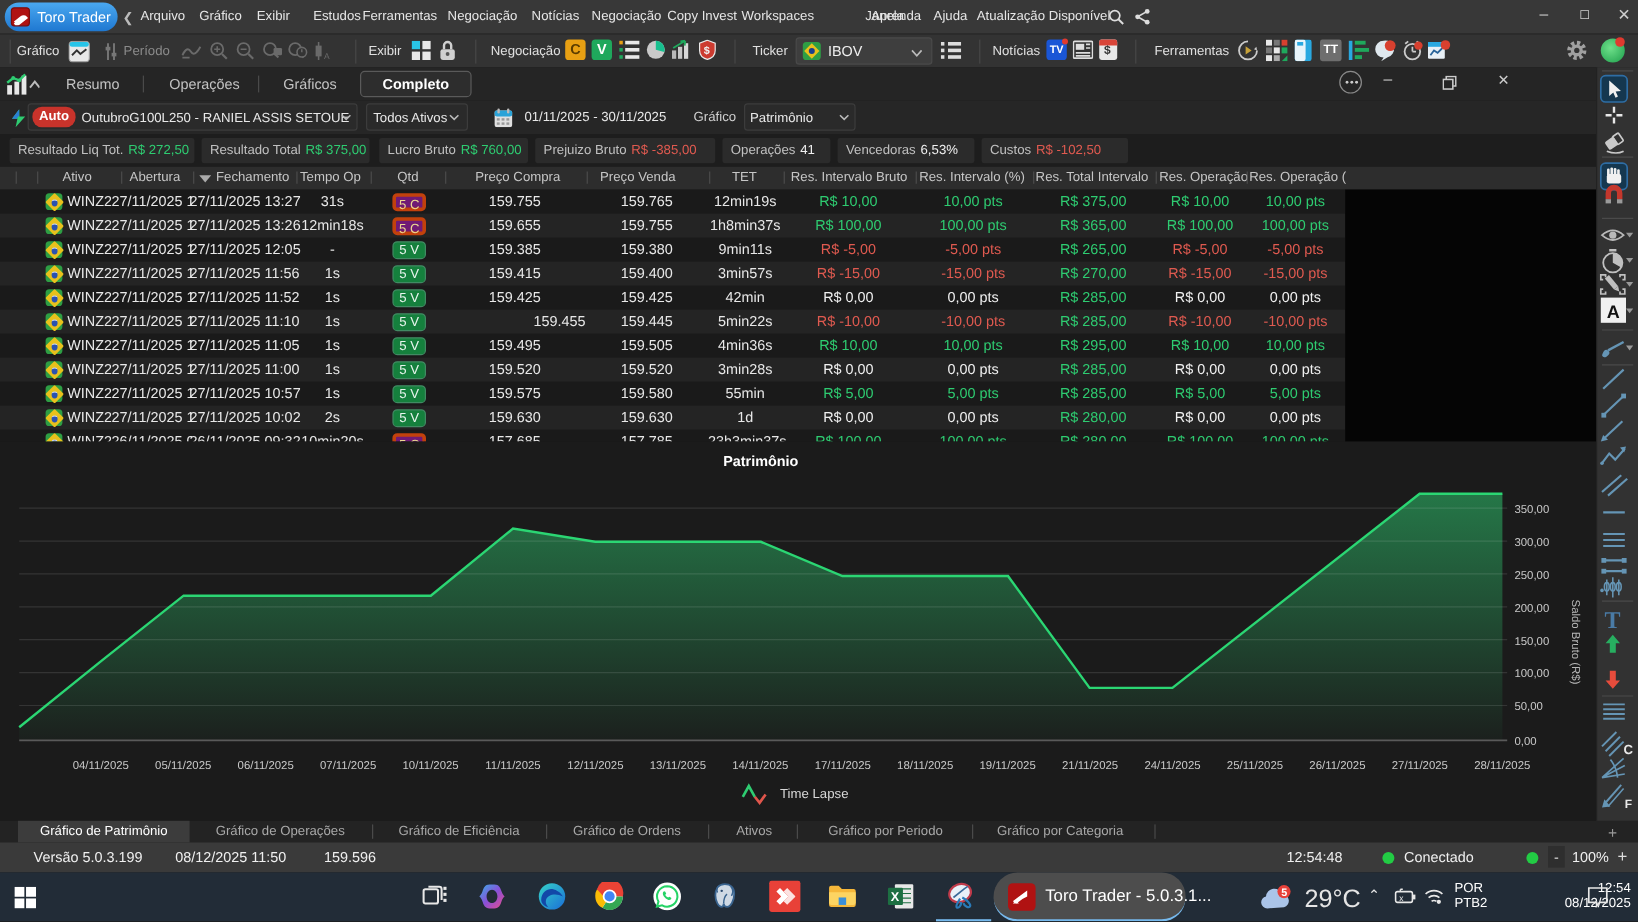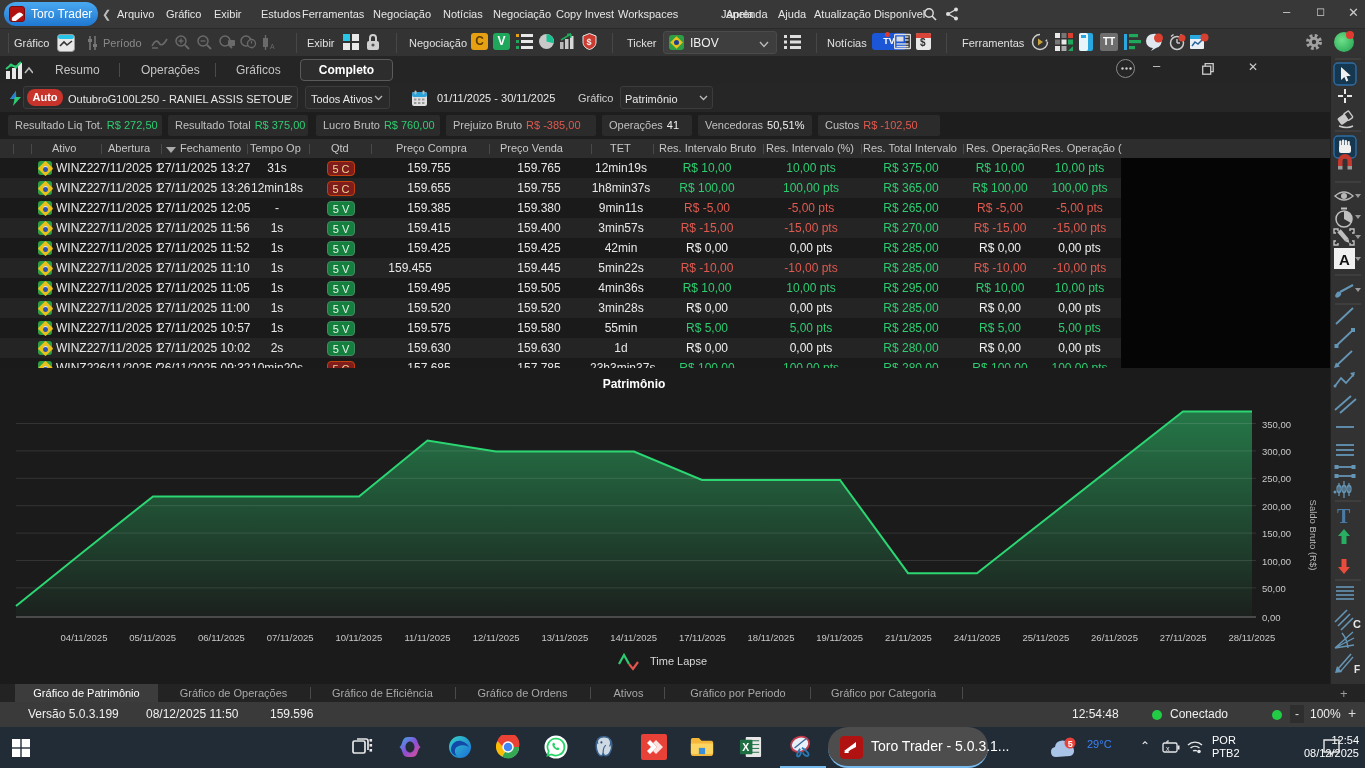--- a/index.html
+++ b/index.html
@@ -61,21 +61,21 @@
 .cc { text-align:center; }
 #blackpane { left:1121px; top:158px; width:209px; height:210px; background:#050505; }
 .flag { position:absolute; left:38px; top:3px; width:14px; height:14px; border-radius:3px;
   background:#2e9e44; }
 .flag:before { content:""; position:absolute; left:1.5px; top:1.5px; width:11px; height:11px;
   background:#e8c11c; transform:rotate(45deg); border-radius:1px;}
 .flag:after { content:""; position:absolute; left:4.5px; top:4.5px; width:5px; height:5px;
   background:#2a52b0; border-radius:50%; border-top:1px solid #dfe8f5;}
 .qtd { position:absolute; left:327px; top:2px; width:28px; height:15px; border-radius:4px;
   font-size:11px; text-align:center; line-height:15px; }
-.qtdC { background:#7f1d1d; border:1px solid #c2410c; color:#ecd892; }
+.qtdC { background:#701a75; border:3px solid #c2410c; color:#ecd892; }
 .qtdV { background:#15803d; border:1px solid #418a63; color:#e8f5ee; }
 
 
 #chart { left:0; top:368px; width:1330px; height:316px; background:#1b1b1b; }
 
 
 #btabs { left:0; top:684px; width:1365px; height:18px; background:#232323; }
 .btab { position:absolute; top:0; height:18px; color:#a8a8a8; font-size:11px; line-height:18px; text-align:center;}
 .btab.sel { background:#3c3c3c; color:#fff; }
 
@@ -238,21 +238,21 @@
     <svg class="abs" style="left:784px;top:5px;" width="17" height="16" viewBox="0 0 17 16">
         <rect x="0" y="1" width="3" height="3" fill="#ddd"></rect>
         <rect x="6" y="1" width="11" height="3" fill="#ddd"></rect>
         <rect x="0" y="6.5" width="3" height="3" fill="#ddd"></rect>
         <rect x="6" y="6.5" width="11" height="3" fill="#ddd"></rect>
         <rect x="0" y="12" width="3" height="3" fill="#ddd"></rect>
         <rect x="6" y="12" width="11" height="3" fill="#ddd"></rect>
       </svg>
     <div class="vsep" style="left:816px;"></div>
     <div class="tb-label" style="left:827px;">Notícias</div>
-    <div class="abs" style="left:872px;top:4px;width:34px;height:17px;border-radius:3px;background:#1a56d6;color:#fff;font-weight:bold;font-size:9px;text-align:center;line-height:17px;">TV</div>
+    <div class="abs" style="left:872px;top:4px;width:17px;height:17px;border-radius:3px;background:#1a56d6;color:#fff;font-weight:bold;font-size:9px;text-align:center;line-height:17px;">TV</div>
     <div class="abs" style="left:885px;top:3px;width:5px;height:5px;border-radius:50%;background:#e03a2f;"></div>
     <svg class="abs" style="left:894px;top:4px;" width="17" height="17" viewBox="0 0 17 17">
         <rect x="0.5" y="1.5" width="16" height="14" rx="1" fill="none" stroke="#ddd" stroke-width="1.4"></rect>
         <rect x="2.5" y="3.5" width="7" height="5" fill="#ddd"></rect>
         <line x1="11" y1="4" x2="14.5" y2="4" stroke="#ddd" stroke-width="1.4"></line>
         <line x1="11" y1="7" x2="14.5" y2="7" stroke="#ddd" stroke-width="1.4"></line>
         <line x1="2.5" y1="11" x2="14.5" y2="11" stroke="#ddd" stroke-width="1.4"></line>
         <line x1="2.5" y1="13.5" x2="14.5" y2="13.5" stroke="#ddd" stroke-width="1.4"></line>
       </svg>
     <div class="abs" style="left:916px;top:4px;width:15px;height:17px;border-radius:2px;background:#e8e8e8;">
@@ -381,21 +381,21 @@
     <svg class="abs" style="left:699px;top:11px;" width="9" height="6" viewBox="0 0 9 6">
         <path d="M1 1 L4.5 4.5 L8 1" stroke="#bbb" stroke-width="1.3" fill="none"></path>
       </svg>
   </div>
   <div class="abs" id="statsrow">
     <div class="stat" style="left:8px;width:154px;"><span class="lb">Resultado Liq Tot.</span><span class="g">R$ 272,50</span></div>
     <div class="stat" style="left:168px;width:140px;"><span class="lb">Resultado Total</span><span class="g">R$ 375,00</span></div>
     <div class="stat" style="left:316px;width:124px;"><span class="lb">Lucro Bruto</span><span class="g">R$ 760,00</span></div>
     <div class="stat" style="left:446px;width:150px;"><span class="lb">Prejuizo Bruto</span><span class="r">R$ -385,00</span></div>
     <div class="stat" style="left:602px;width:90px;"><span class="lb">Operações</span><span class="w">41</span></div>
-    <div class="stat" style="left:698px;width:114px;"><span class="lb">Vencedoras</span><span class="w">50,51%</span></div>
+    <div class="stat" style="left:698px;width:114px;"><span class="lb">Vencedoras</span><span class="w">6,53%</span></div>
     <div class="stat" style="left:818px;width:122px;"><span class="lb">Custos</span><span class="r">R$ -102,50</span></div>
   </div>
   <div class="abs" id="thead">
     <div style="left:12px;" class="hsep">|</div>
     <div style="left:30px;" class="hsep">|</div>
     <div style="left:52px;">Ativo</div>
     <div style="left:100px;" class="hsep">|</div>
     <div style="left:108px;">Abertura</div>
     <div style="left:160px;" class="hsep">|</div>
     <div style="left:166px;top:5px;"><svg width="10" height="8" viewBox="0 0 10 8">
@@ -504,21 +504,21 @@
       <div style="left:962px;width:76px;" class="cc w">R$ 0,00</div>
       <div style="left:1038px;width:83px;" class="cc w">0,00 pts</div>
     </div>
     <div class="trow alt" style="top:100px;">
       <div class="flag"></div>
       <div style="left:56px;width:37px;overflow:hidden;">WINZ25</div>
       <div style="left:93px;width:67px;overflow:hidden;">27/11/2025 11:10</div>
       <div style="left:158px;width:90px;" class="cc">27/11/2025 11:10</div>
       <div style="left:246px;width:62px;" class="cc">1s</div>
       <div class="qtd qtdV">5 V</div>
-      <div style="left:351px;width:118px;" class="cc">159.455</div>
+      <div style="left:370px;width:118px;text-align:right;" class="cc">159.455</div>
       <div style="left:488px;width:102px;" class="cc">159.445</div>
       <div style="left:590px;width:62px;" class="cc">5min22s</div>
       <div style="left:652px;width:110px;" class="cc r">R$ -10,00</div>
       <div style="left:762px;width:98px;" class="cc r">-10,00 pts</div>
       <div style="left:860px;width:102px;" class="cc g">R$ 285,00</div>
       <div style="left:962px;width:76px;" class="cc r">R$ -10,00</div>
       <div style="left:1038px;width:83px;" class="cc r">-10,00 pts</div>
     </div>
     <div class="trow" style="top:120px;">
       <div class="flag"></div>
@@ -894,21 +894,21 @@
           <path d="M1 11 L13 2 L13 7 Q8 9 4 13 Z" fill="#fff"></path>
           <path d="M1 13 L4 10 L6 13 Z" fill="#fff"></path>
         </svg>
       <span>Toro Trader - 5.0.3.1...</span>
     </div>
     <svg class="abs" style="left:1048px;top:10px;" width="32" height="24" viewBox="0 0 32 24">
         <path d="M8 20 a5 5 0 0 1 -1 -9.9 a7 7 0 0 1 13.6 -1.8 a5.5 5.5 0 0 1 1.4 10.8 Z" fill="#aac4e8"></path>
         <circle cx="22" cy="6" r="5.5" fill="#e8413a"></circle>
         <text x="19.8" y="9.5" font-family="Liberation Sans" font-size="9" font-weight="bold" fill="#fff">5</text>
       </svg>
-    <div class="abs" style="left:1087px;top:11px;color:#3b82f6;font-size:11px;">29°C</div>
+    <div class="abs" style="left:1087px;top:11px;color:#e5e5e5;font-size:21px;">29°C</div>
     <div class="abs" style="left:1140px;top:12px;color:#e8e8e8;font-size:12px;">⌃</div>
     <svg class="abs" style="left:1160px;top:13px;" width="20" height="14" viewBox="0 0 20 14">
         <rect x="3" y="3" width="14" height="9" rx="1.5" fill="none" stroke="#e8e8e8" stroke-width="1.3"></rect>
         <rect x="17.5" y="5.5" width="2" height="4" fill="#e8e8e8"></rect>
         <path d="M7 3 V1 M7 1 h2" stroke="#e8e8e8" stroke-width="1.2" fill="none"></path>
         <text x="6" y="10.5" font-size="7" fill="#e8e8e8">x</text>
       </svg>
     <svg class="abs" style="left:1186px;top:12px;" width="18" height="15" viewBox="0 0 18 15">
         <g fill="none" stroke="#e8e8e8" stroke-width="1.4">
           <path d="M2 6 A10 10 0 0 1 16 6"></path>

